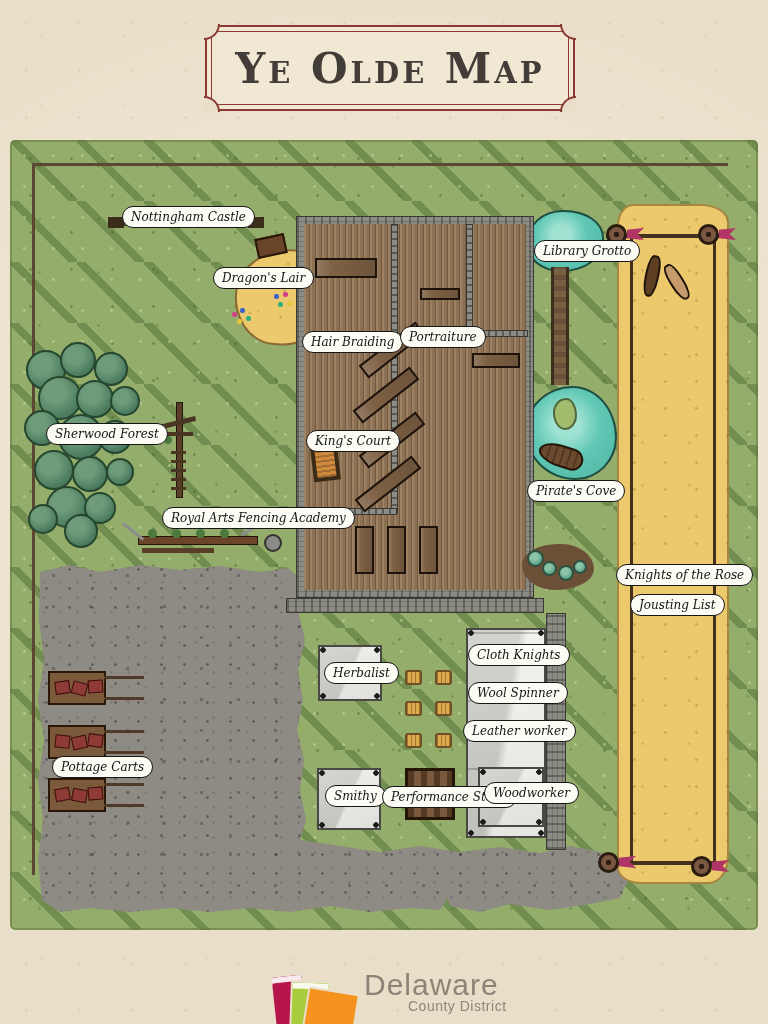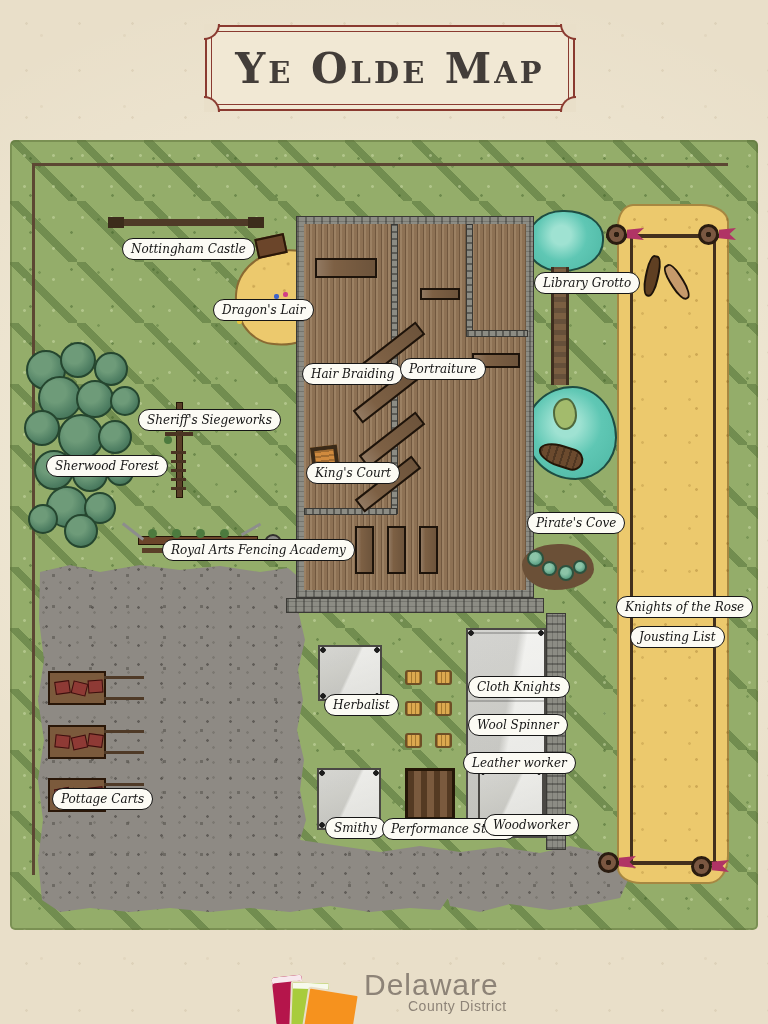--- a/index.html
+++ b/index.html
@@ -30,21 +30,21 @@
       radial-gradient(circle, rgba(58,92,36,.42) 1px, transparent 1.6px),
       radial-gradient(circle, rgba(58,92,36,.30) 1px, transparent 1.6px),
       radial-gradient(circle, rgba(205,220,170,.5) 1px, transparent 1.8px),
       linear-gradient(45deg, transparent 46%, rgba(50,80,30,.35) 46% 54%, transparent 54%);
     background-size:41px 37px, 59px 53px, 29px 31px, 67px 61px;
     box-shadow:inset 0 0 0 2px rgba(95,115,60,.5);overflow:hidden;}
   .fence{position:absolute;background:#5c4733;z-index:4;}
   
   .pill{position:absolute;height:22px;padding:1px 8px 0;background:#fcfbf4;border:1.6px solid #161616;
     border-radius:12px;font:italic 12px/19px "DejaVu Serif",serif;color:#141414;white-space:nowrap;
-    z-index:30;box-sizing:border-box;margin-top:32px;}
+    z-index:30;box-sizing:border-box;}
   
   .cobble{background-color:#8c8c84;
     background-image:repeating-linear-gradient(90deg, rgba(30,30,28,.35) 0 2px, transparent 2px 8px),
       repeating-linear-gradient(0deg, rgba(30,30,28,.2) 0 1px, transparent 1px 5px);
     border:1px solid #3a3935;box-sizing:border-box;}
   .cobble.vpath{background-image:repeating-linear-gradient(0deg, rgba(30,30,28,.35) 0 2px, transparent 2px 8px),
       repeating-linear-gradient(90deg, rgba(30,30,28,.2) 0 1px, transparent 1px 5px);}
   .sand{background-color:#ecc96d;
     background-image:radial-gradient(circle, rgba(150,110,40,.35) 1px, transparent 1.7px),
       radial-gradient(circle, rgba(150,110,40,.25) 1px, transparent 1.7px);
@@ -297,21 +297,20 @@
     <div class="wheel" style="left:588px;top:712px"></div>
     <div class="flag" style="left:609px;top:716px"></div>
     <div class="wheel" style="left:681px;top:716px"></div>
     <div class="flag" style="left:702px;top:720px"></div>
     <div class="horse" style="left:635px;top:115px;width:14px;height:42px;background:#5f3f22;transform:rotate(12deg)"></div>
     <div class="horse" style="left:660px;top:122px;width:14px;height:40px;background:#c69a6b;transform:rotate(-32deg)"></div>
 
     <div class="pill" style="left:112px;top:66px">Nottingham Castle</div>
     <div class="pill" style="left:203px;top:127px">Dragon's Lair</div>
     <div class="pill" style="left:524px;top:100px">Library Grotto</div>
-    <div class="pill" style="left:128px;top:237px">Sheriff's Siegeworks</div>
     <div class="pill" style="left:36px;top:283px">Sherwood Forest</div>
     <div class="pill" style="left:292px;top:191px">Hair Braiding</div>
     <div class="pill" style="left:390px;top:186px">Portraiture</div>
     <div class="pill" style="left:296px;top:290px">King's Court</div>
     <div class="pill" style="left:517px;top:340px">Pirate's Cove</div>
     <div class="pill" style="left:152px;top:367px">Royal Arts Fencing Academy</div>
     <div class="pill" style="left:606px;top:424px">Knights of the Rose</div>
     <div class="pill" style="left:620px;top:454px">Jousting List</div>
     <div class="pill" style="left:42px;top:616px">Pottage Carts</div>
     <div class="pill" style="left:314px;top:522px">Herbalist</div>

